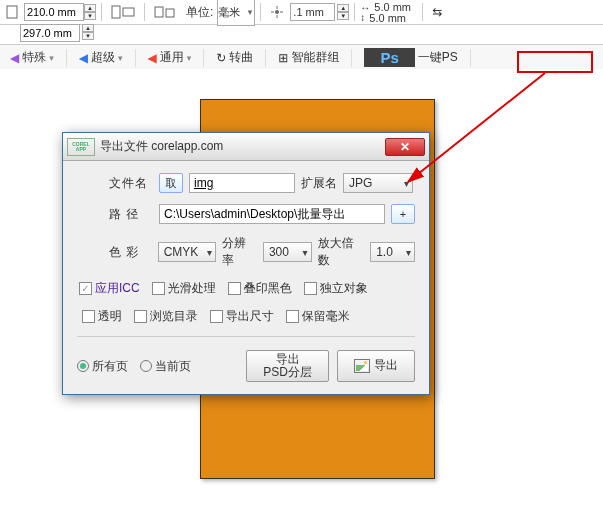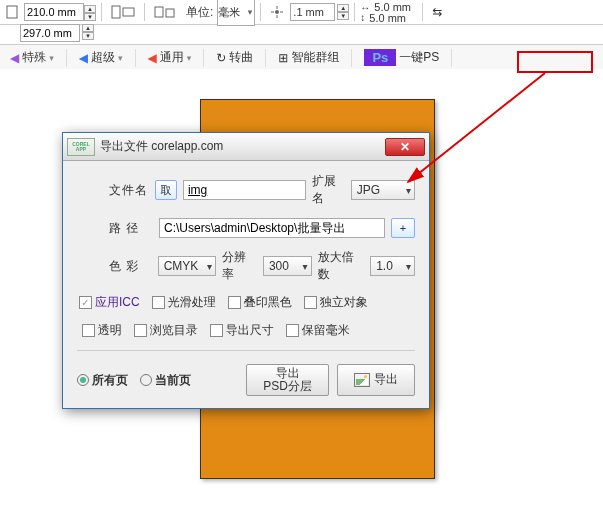--- a/index.html
+++ b/index.html
@@ -45,42 +45,42 @@
 .sbtn { border: 1px solid #8af; background: linear-gradient(#fff,#dbeeff); width: 24px; height: 20px; display: flex; align-items: center; justify-content: center; cursor: pointer; font-size: 11px; border-radius: 2px; }
 .txtin { border: 1px solid #aaa; height: 20px; font-size: 12px; padding: 0 4px; background: #fff; }
 .combo { border: 1px solid #aaa; height: 20px; padding: 0 1px 0 5px; font-size: 12px; position: relative; background: linear-gradient(#fff,#e8e8e8); display: flex; align-items: center; cursor: pointer; }
 .combo::after { content: "▾"; position: absolute; right: 3px; font-size: 10px; color: #444; }
 .chk-row { display: flex; align-items: center; gap: 12px; flex-wrap: wrap; padding-left: 2px; }
 .chk { display: flex; align-items: center; gap: 3px; font-size: 12px; cursor: pointer; }
 .chk-box { width: 13px; height: 13px; border: 1px solid #888; background: #fff; display: flex; align-items: center; justify-content: center; font-size: 10px; color: #06c; }
 .hr { height: 1px; background: #ccc; margin: 0 0; }
 .btn-row { display: flex; align-items: center; justify-content: flex-end; gap: 8px; padding-top: 2px; }
 .pagesel { display: flex; align-items: center; gap: 12px; font-size: 12px; margin-right: auto; }
-.radio { display: flex; align-items: center; gap: 3px; cursor: pointer; font-weight: bold; }
+.radio { display: flex; align-items: center; gap: 3px; cursor: pointer; }
 .rcirc { width: 12px; height: 12px; border: 1px solid #777; border-radius: 50%; display: flex; align-items: center; justify-content: center; }
 .rcirc.on::after { content: ""; width: 6px; height: 6px; background: #4b8; border-radius: 50%; }
 .bigbtn { border: 1px solid #999; background: linear-gradient(#fff,#e0e0e0); padding: 4px 16px; min-width: 62px; height: 32px; display: flex; align-items: center; justify-content: center; gap: 4px; cursor: pointer; border-radius: 2px; font-size: 12px; text-align:center; line-height:1.1; }
 .imgico { width: 16px; height: 14px; border: 1px solid #777; position: relative; }
 .imgico::before { content:""; position:absolute; left:1px; bottom:1px; right:1px; height:6px; background:linear-gradient(135deg,#7b7 50%,#fff 50%); }
 .imgico::after { content:""; position:absolute; right:2px; top:1px; width:3px; height:3px; background:#fb4; border-radius:50%; }
 
 
 .arrow-svg { position: absolute; left: 0; top: 0; width: 603px; height: 509px; pointer-events: none; }
 </style>
 </head>
 <body>
 
 <div class="toolbar">
   <div class="tb-btn">
       <svg width="12" height="14">
         <rect x="1" y="1" width="10" height="12" fill="none" stroke="#666"></rect>
       </svg>
     </div>
   <div style="display:flex;flex-direction:column;gap:1px">
-    <div style="display:flex;align-items:flex-end">
+    <div style="display:flex;align-items:center">
       <input class="tb-input" value="210.0 mm" style="">
       <div class="tb-spin">
           <span>▴</span>
           <span>▾</span>
         </div>
     </div>
   </div>
   <div class="tb-sep"></div>
   <div class="tb-btn">
       <svg width="24" height="14">
@@ -163,21 +163,21 @@
       <span>↻</span>
       <span>转曲</span>
     </div>
   <div class="t2-sep"></div>
   <div class="t2-item">
       <span>⊞</span>
       <span>智能群组</span>
     </div>
   <div class="t2-sep"></div>
   <div class="t2-item">
-      <span style="background:#6d28d9;color:#6bf;font-size:13px;padding:1px 8px;font-weight:bold">Ps</span>
+      <span style="background:#404040;color:#6bf;font-size:15px;padding:1px 16px;font-weight:bold">Ps</span>
       <span>一键PS</span>
     </div>
   <div class="t2-sep"></div>
 </div>
 
 <div class="ruler-h-wrap">
   <div class="ruler-left">-1</div>
   <div class="ruler-h">
     <span style="left:10px">0</span>
     <span style="left:95px">50</span>
@@ -199,21 +199,21 @@
         <span>COREL</span>
         <span>APP</span>
       </div>
     <div class="dlg-title-txt">导出文件 corelapp.com</div>
     <div class="dlg-close">✕</div>
   </div>
   <div class="dlg-body">
     <div class="row">
       <span class="lbl">文件名</span>
       <div class="sbtn">取</div>
-      <input class="txtin" style="width: 123px; text-decoration: underline;" value="img">
+      <input class="txtin" style="width: 106px; text-decoration: underline;" value="img">
       <span class="lbl2">扩展名</span>
       <div class="combo" style="width:70px">
           <span>JPG</span>
         </div>
     </div>
     <div class="row">
       <span class="lbl">路 径</span>
       <input class="txtin" style="flex: 1 1 0%;" value="C:\Users\admin\Desktop\批量导出">
       <div class="sbtn">+</div>
     </div>

